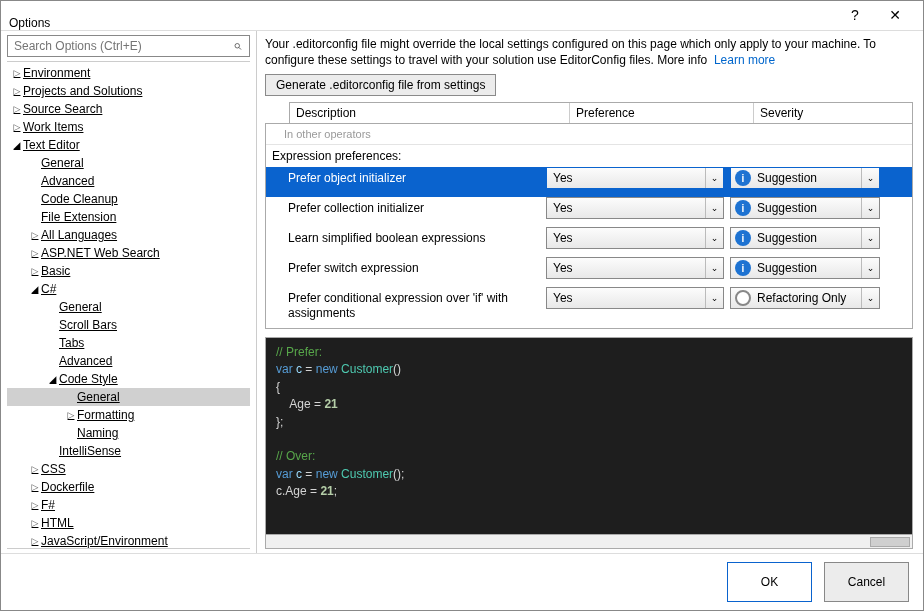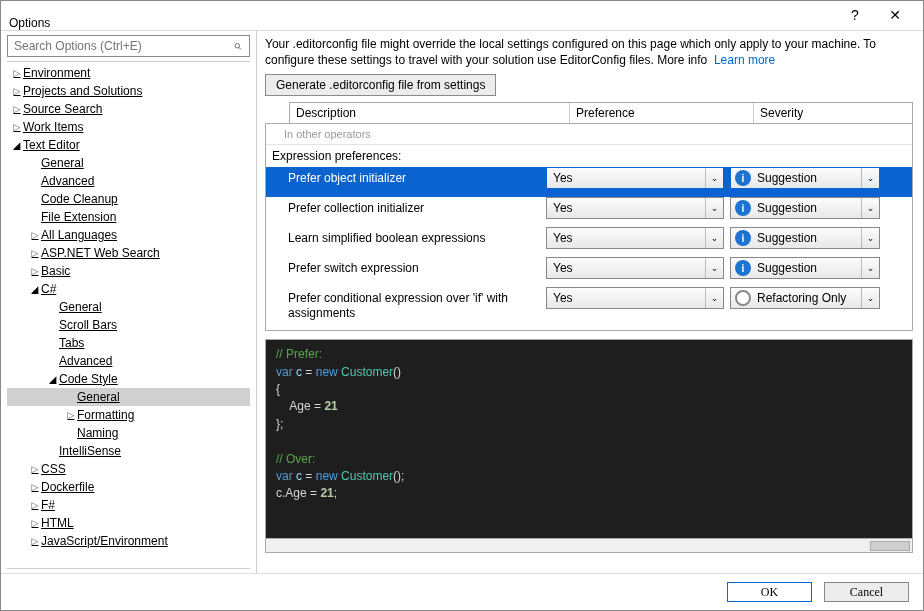--- a/index.html
+++ b/index.html
@@ -52,21 +52,21 @@
   .row.selected .dd { border: 1px solid #0a63ce; }
   .code-panel { margin-top: 8px; border: 1px solid #aaa; background: #1e1e1e; padding: 6px 10px; font-family: Consolas, monospace; color: #d4d4d4; line-height: 1.45; height: 200px; overflow: hidden; }
   .code-panel .cm { color: #57a64a; }
   .code-panel .kw { color: #569cd6; }
   .code-panel .ty { color: #4ec9b0; }
   .code-panel .nm { color: #b5cea8; font-weight: bold; }
   .code-panel .vr { color: #9cdcfe; }
   .hscroll { height: 14px; border: 1px solid #aaa; border-top: none; background: #f0f0f0; display: flex; align-items: center; }
   .hscroll .thumb { width: 40px; height: 10px; background: #cfcfcf; border: 1px solid #aaa; margin-left: auto; margin-right: 2px; }
   .footer { display: flex; justify-content: flex-end; gap: 12px; padding: 8px 14px; border-top: 1px solid #ddd; }
-  .footer button { width: 85px; height: 20px; border: 1px solid #888; background: #ececec; cursor: pointer; font-family: Liberation Serif, serif; }
+  .footer button { width: 85px; height: 40px; border: 1px solid #888; background: #ececec; cursor: pointer; }
   .footer button.primary { border: 1.5px solid #0a63ce; background: #fff; }
 </style>
 </head>
 <body>
 
 <div class="window">
   <div class="titlebar">
     <span class="title">Options</span>
     <span class="ctl">?</span>
     <span class="ctl">✕</span>

